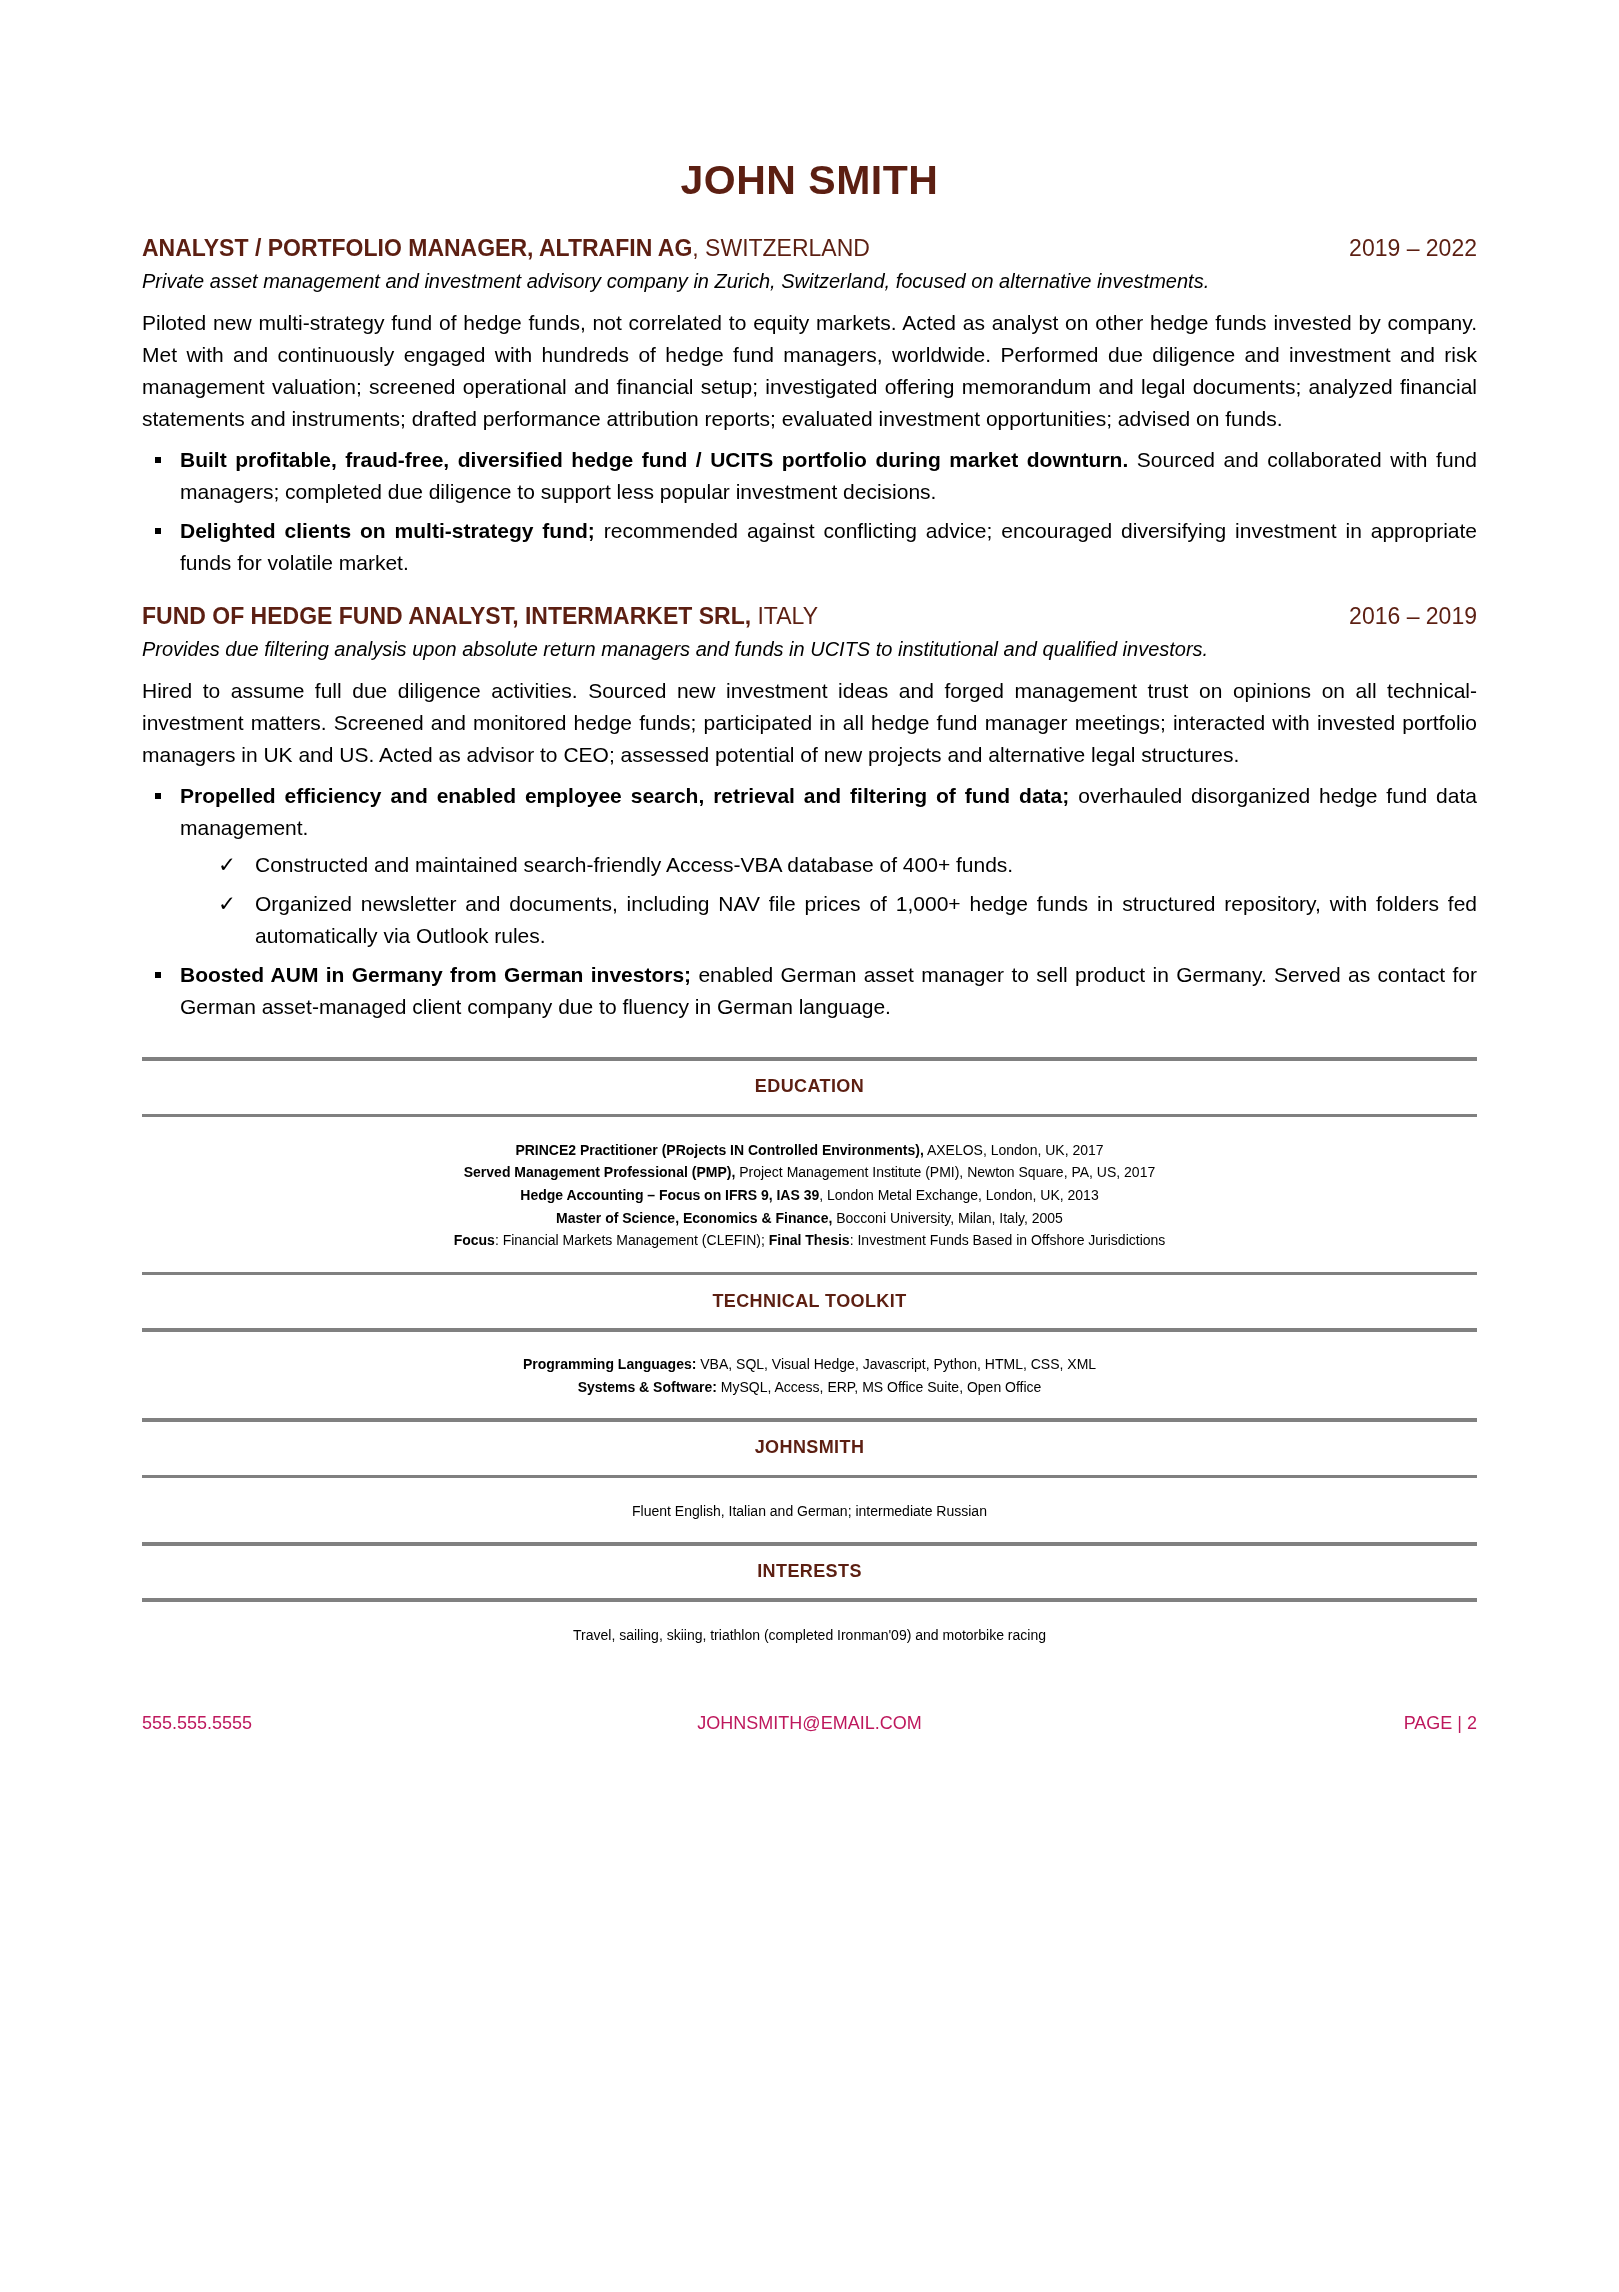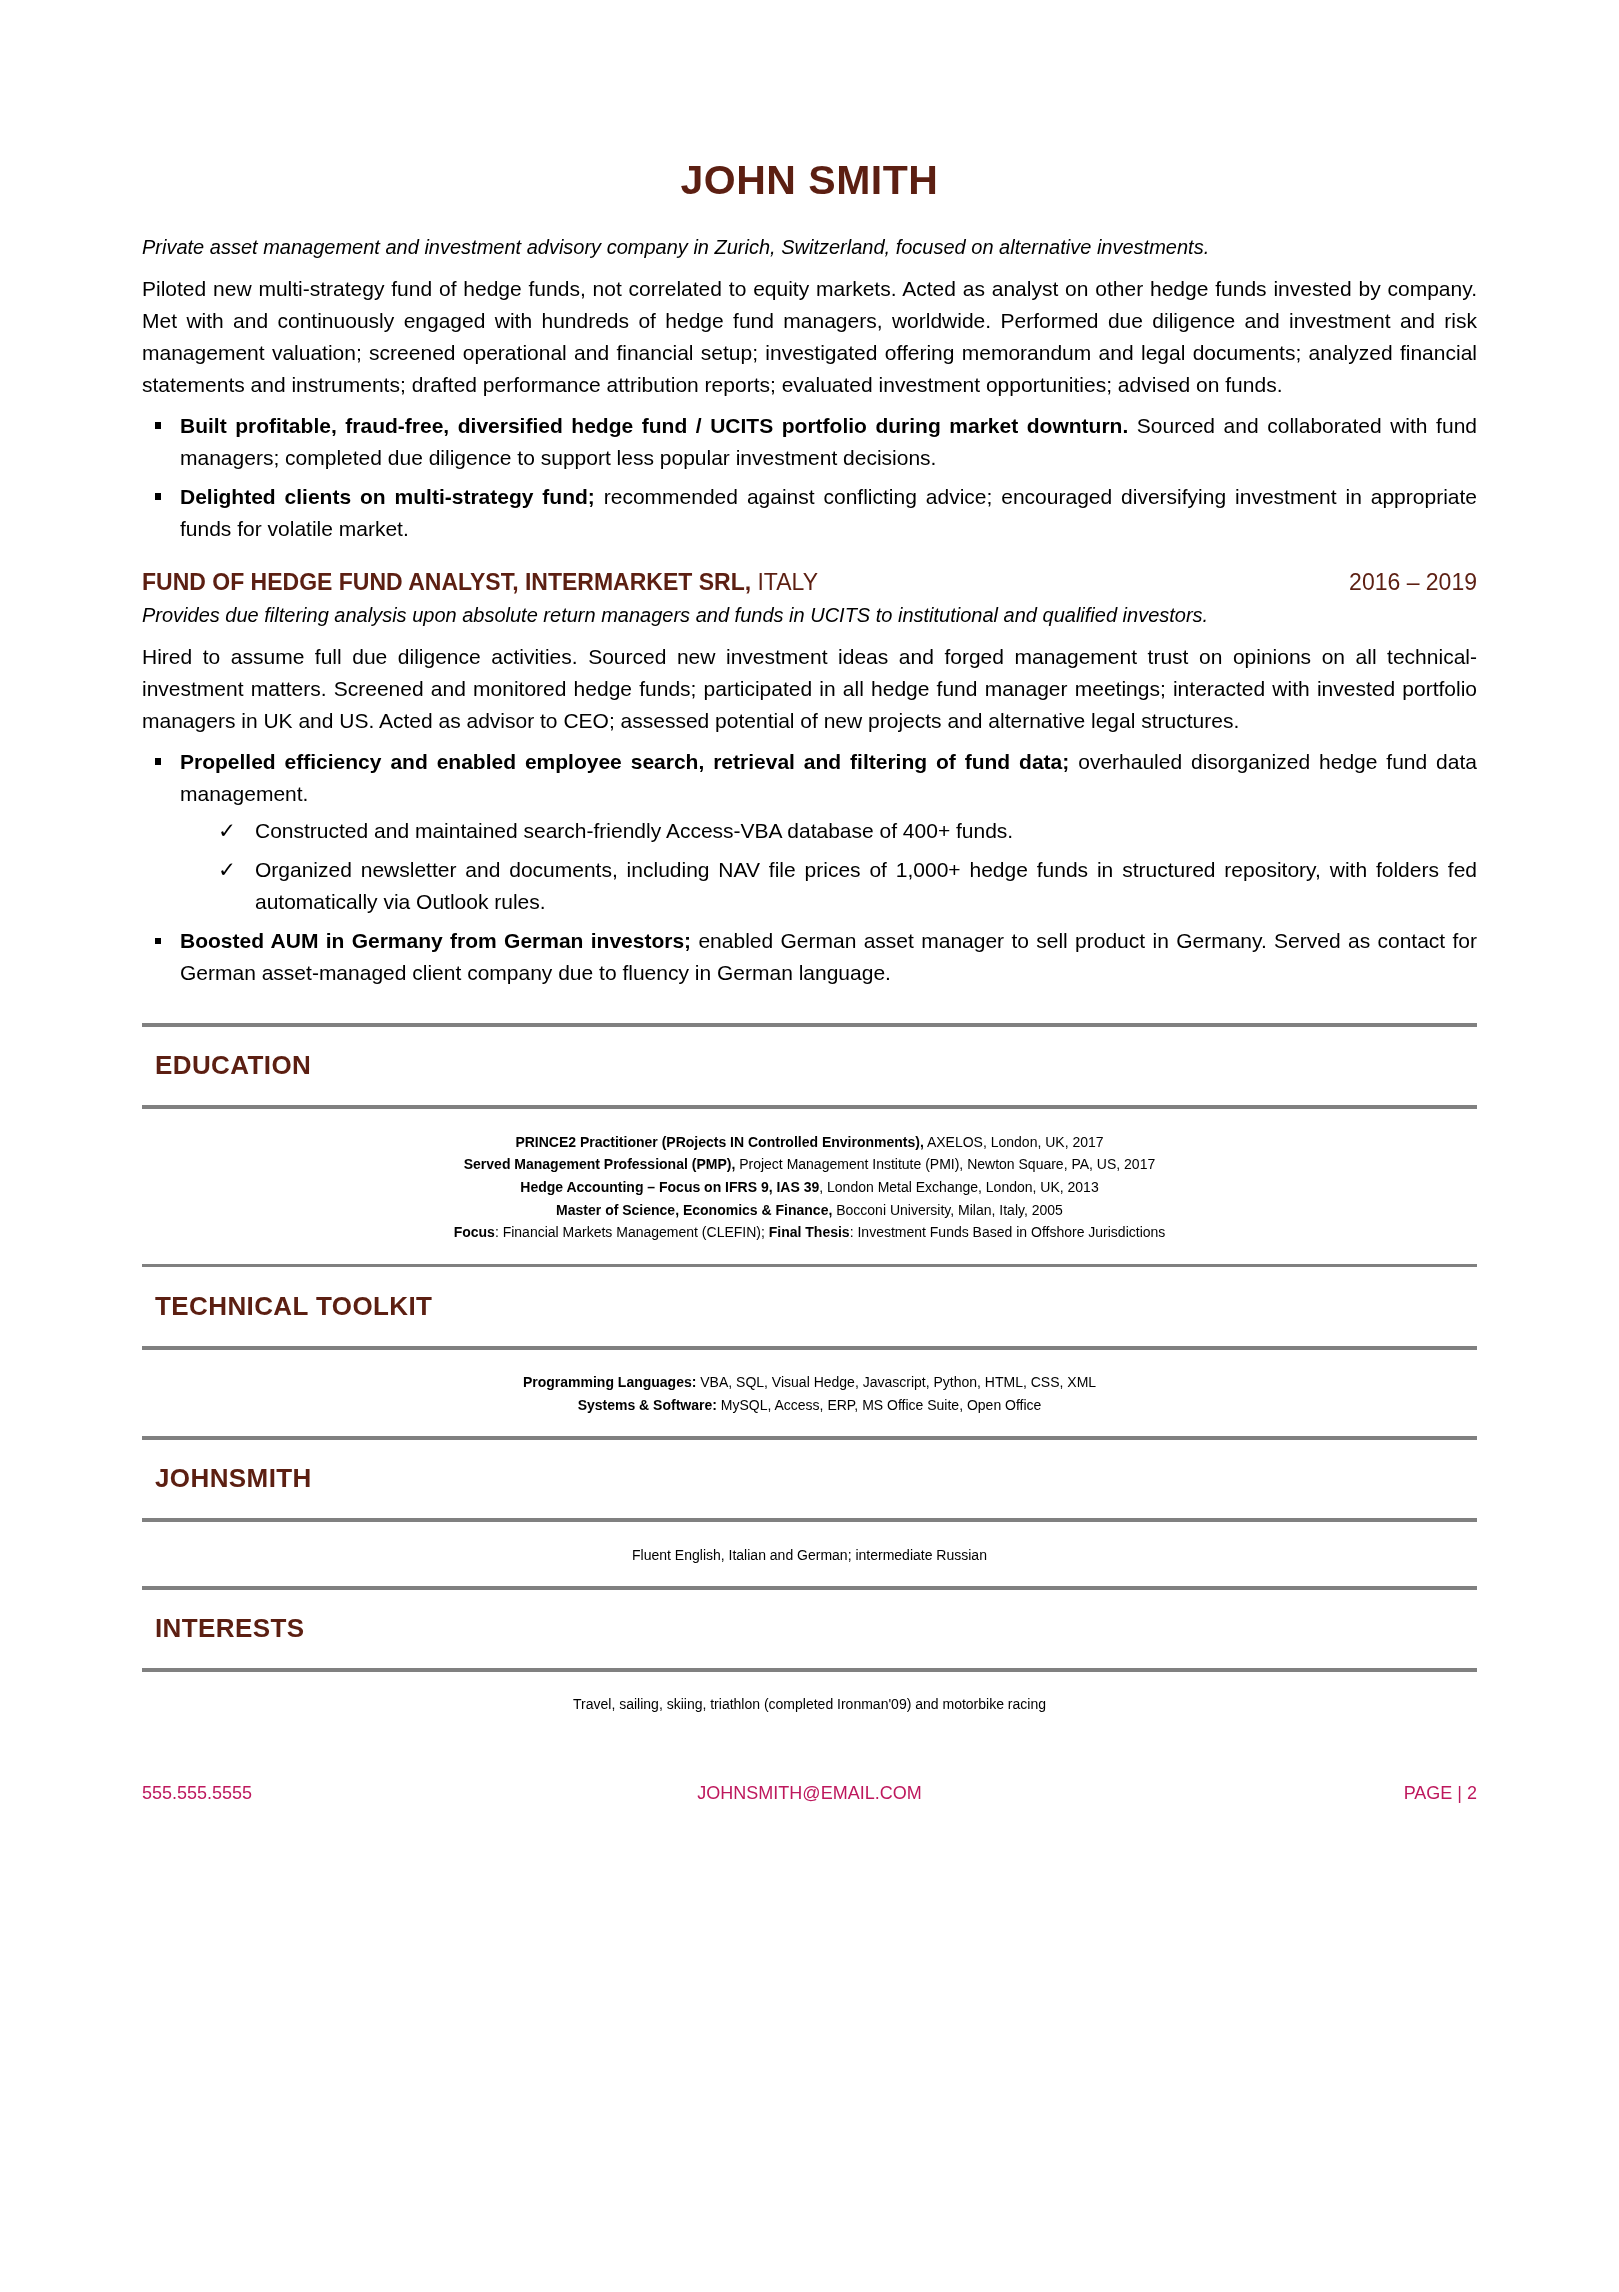--- a/index.html
+++ b/index.html
@@ -113,27 +113,28 @@
   .job-block.second { margin-bottom: 14.3px; }
 
   
   .rule {
     height: 3.6px;
     background: #808080;
     border: 0;
     margin: 0;
   }
   .section-head {
+    text-align: center;
     color: #5C1F12;
-    font-size: 26px;
+    font-size: 18px;
     font-weight: bold;
     letter-spacing: 0.4px;
     line-height: 1.0;
     padding: 12.5px 0 14.3px 0;
-    margin: 13px;
+    margin: 4px;
   }
   .section-top-space { height: 19.7px; }
 
   .sec-body {
     padding: 21.5px 0 19.7px 0;
   }
   .sec-body .centered-line {
     text-align: center;
     font-size: 14px;
     line-height: 1.62;
@@ -153,20 +154,24 @@
   .footer .f-right{ flex: 0 0 32%; text-align: right; }
 </style>
 </head>
 <body>
 
 <div class="page">
 
   <h1 class="name">JOHN SMITH</h1>
 
   <div class="job-block">
+    <div class="job-head">
+      <div class="title-wrap"><span class="jt-bold">ANALYST / PORTFOLIO MANAGER, ALTRAFIN AG</span><span class="jt-norm">, SWITZERLAND</span></div>
+      <div class="dates">2019 – 2022</div>
+    </div>
     <p class="job-sub">Private asset management and investment advisory company in Zurich, Switzerland, focused on alternative investments.</p>
     <p class="para">Piloted new multi-strategy fund of hedge funds, not correlated to equity markets. Acted as analyst on other hedge funds invested by company. Met with and continuously engaged with hundreds of hedge fund managers, worldwide. Performed due diligence and investment and risk management valuation; screened operational and financial setup; investigated offering memorandum and legal documents; analyzed financial statements and instruments; drafted performance attribution reports; evaluated investment opportunities; advised on funds.</p>
     <ul class="bullets">
       <li><span class="sq-marker"></span><span class="b">Built profitable, fraud-free, diversified hedge fund / UCITS portfolio during market downturn.</span><span> Sourced and collaborated with fund managers; completed due diligence to support less popular investment decisions.</span></li>
       <li><span class="sq-marker"></span><span class="b">Delighted clients on multi-strategy fund;</span><span> recommended against conflicting advice; encouraged diversifying investment in appropriate funds for volatile market.</span></li>
     </ul>
   </div>
 
   <div class="job-block second">
     <div class="job-head">

